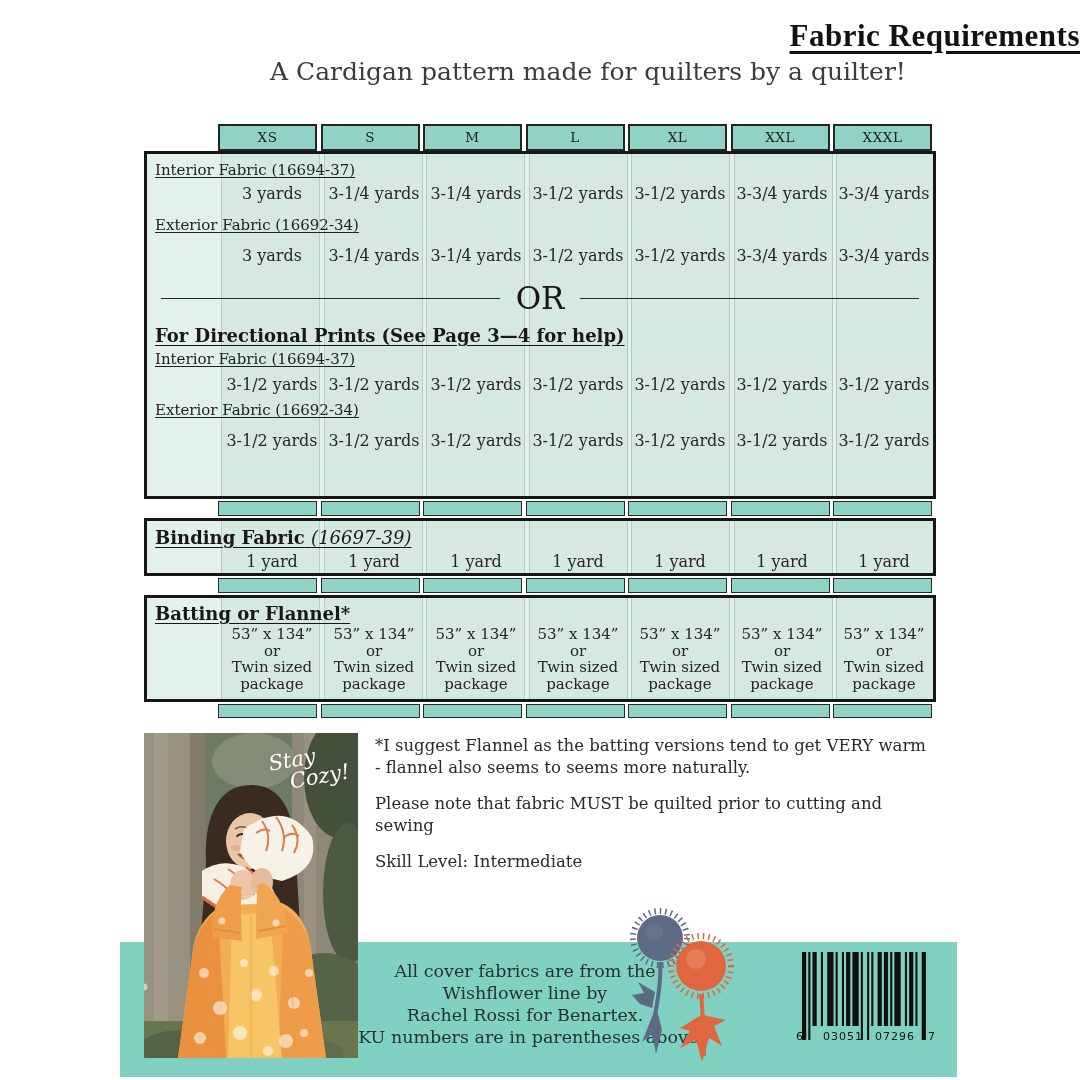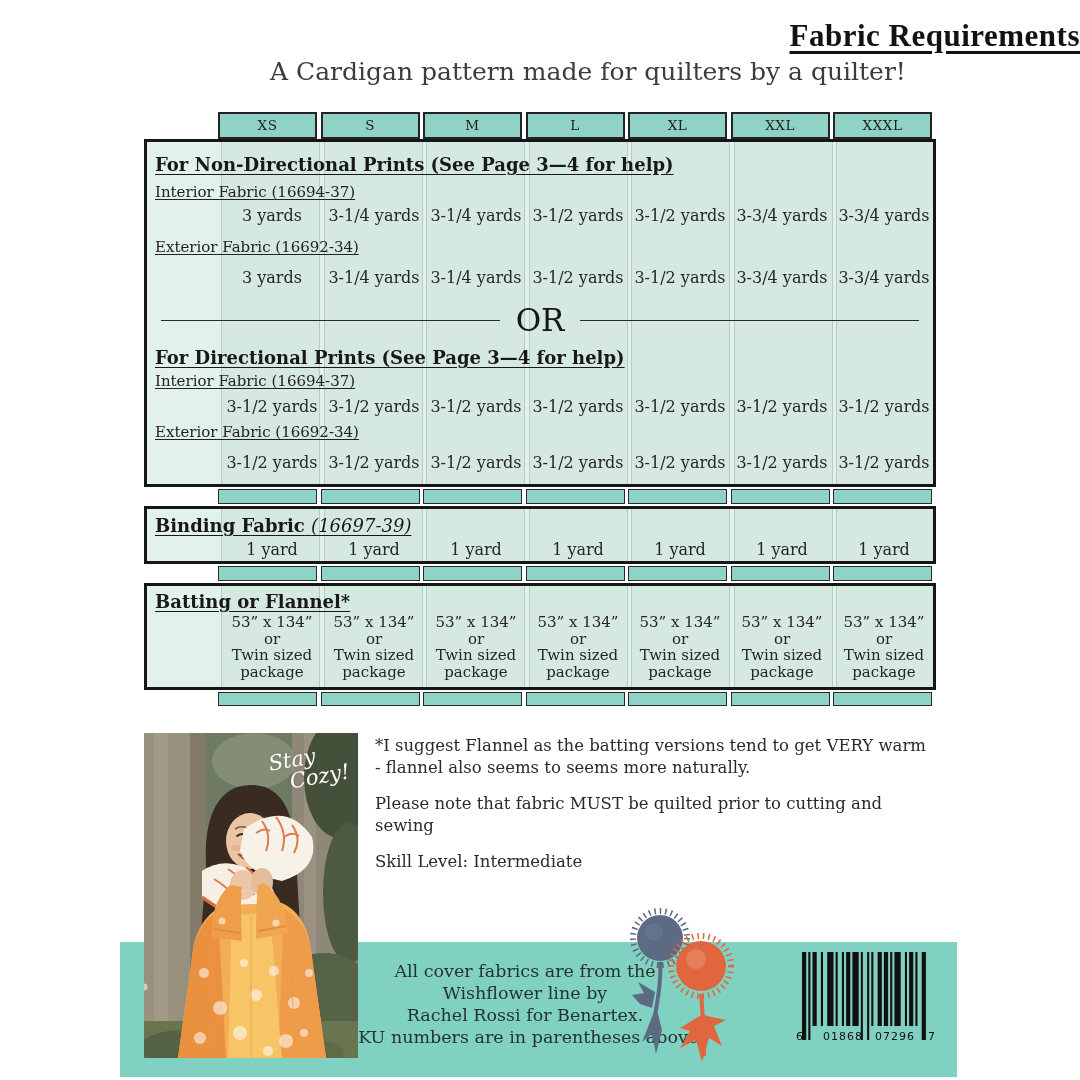--- a/index.html
+++ b/index.html
@@ -8,21 +8,21 @@
 
   
   .page-title{position:absolute;top:18px;left:0;width:1080px;text-align:right;
     font-family:"Liberation Serif",serif;font-weight:800;font-size:31px;letter-spacing:.5px;
     text-decoration:underline;text-decoration-thickness:2.5px;text-underline-offset:5px;color:#121212;}
   .page-subtitle{position:absolute;top:57px;left:0;width:1080px;text-align:center;
     font-size:25px;color:#3c3c3c;padding-left:48px;}
 
   
   .table-wrap{position:absolute;left:144px;top:112px;width:792px;}
-  .tabs{position:relative;height:27px;}
+  .tabs{position:relative;height:27px;margin-top:12px;}
   .tab{position:absolute;top:0;height:27px;width:99px;box-sizing:border-box;
        background:#90d2c6;border:2px solid #242424;
        font-size:13.5px;letter-spacing:.5px;text-align:center;line-height:23px;color:#1d1d1d;}
   .pos>*:nth-child(1){left:74px}
   .pos>*:nth-child(2){left:176.5px}
   .pos>*:nth-child(3){left:279px}
   .pos>*:nth-child(4){left:381.5px}
   .pos>*:nth-child(5){left:484px}
   .pos>*:nth-child(6){left:586.5px}
   .pos>*:nth-child(7){left:689px}
@@ -113,21 +113,20 @@
     <div class="bands pos">
         <i></i>
         <i></i>
         <i></i>
         <i></i>
         <i></i>
         <i></i>
         <i></i>
       </div>
     <div class="content">
-      <div class="sec-heading h1">For Non-Directional Prints (See Page 3—4 for help)</div>
       <div class="row-label l1">Interior Fabric (16694-37)</div>
       <div class="vals v1">
         <span>3 yards</span>
         <span>3-1/4 yards</span>
         <span>3-1/4 yards</span>
         <span>3-1/2 yards</span>
         <span>3-1/2 yards</span>
         <span>3-3/4 yards</span>
         <span>3-3/4 yards</span>
       </div>
@@ -335,21 +334,21 @@
         <rect x="81.6" y="0" width="4.2" height="74"></rect>
         <rect x="87.89999999999999" y="0" width="4.2" height="74"></rect>
         <rect x="94.19999999999999" y="0" width="2.1" height="74"></rect>
         <rect x="98.39999999999998" y="0" width="6.300000000000001" height="74"></rect>
         <rect x="108.89999999999998" y="0" width="2.1" height="74"></rect>
         <rect x="113.09999999999997" y="0" width="4.2" height="74"></rect>
         <rect x="119.39999999999996" y="0" width="2.1" height="74"></rect>
         <rect x="125.69999999999996" y="0" width="4.2" height="88"></rect>
       </svg>
     <span class="bc-num bc-left">6</span>
-    <span class="bc-num bc-g1">01868</span>
+    <span class="bc-num bc-g1">03051</span>
     <span class="bc-num bc-g2">07296</span>
     <span class="bc-num bc-right">7</span>
   </div>
 </div>
 
 <div class="photo">
   <svg width="214" height="325" viewBox="0 0 214 325" xmlns="http://www.w3.org/2000/svg">
 
     <rect x="0" y="0" width="214" height="325" fill="#6e7a64"></rect>
     <rect x="0" y="0" width="62" height="325" fill="#99917f"></rect>

